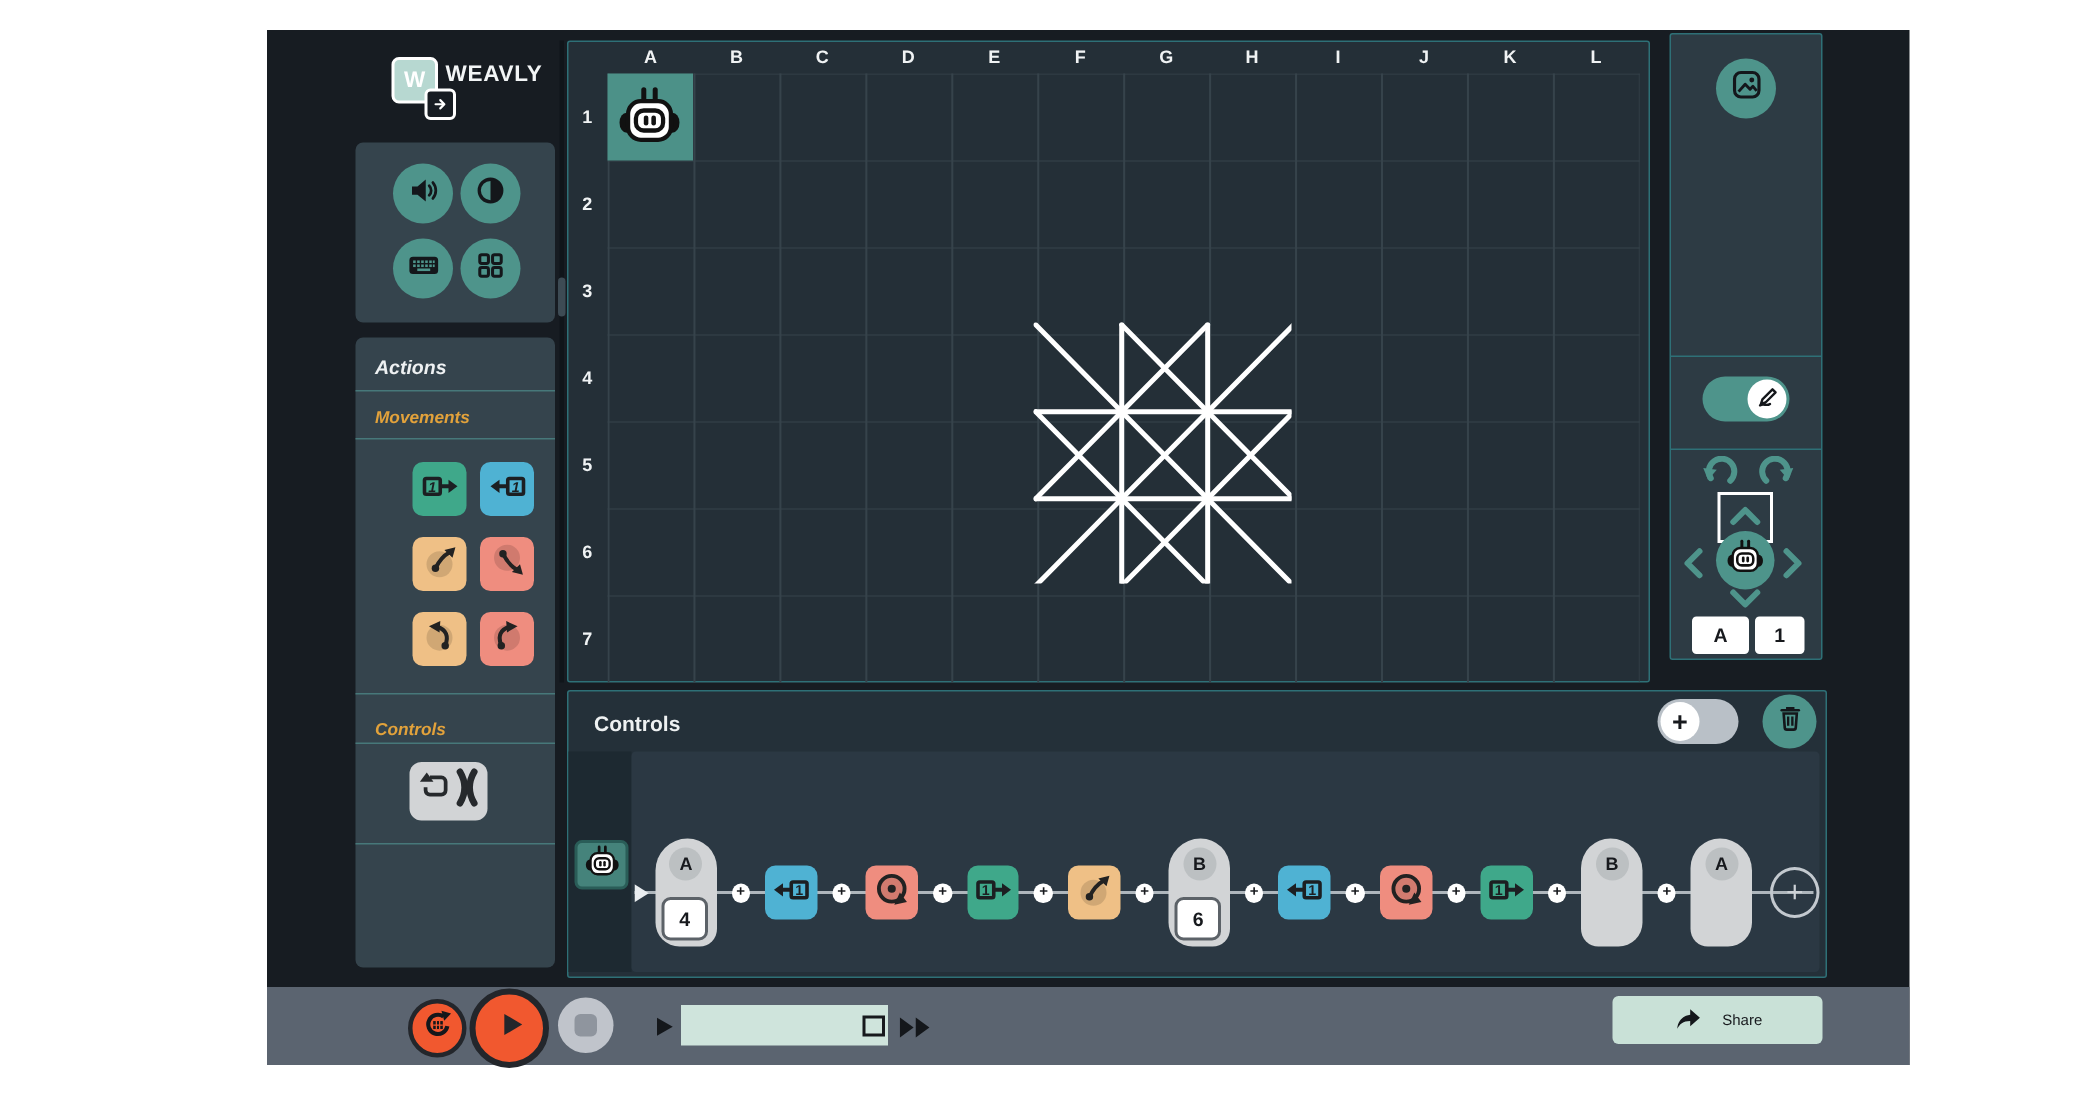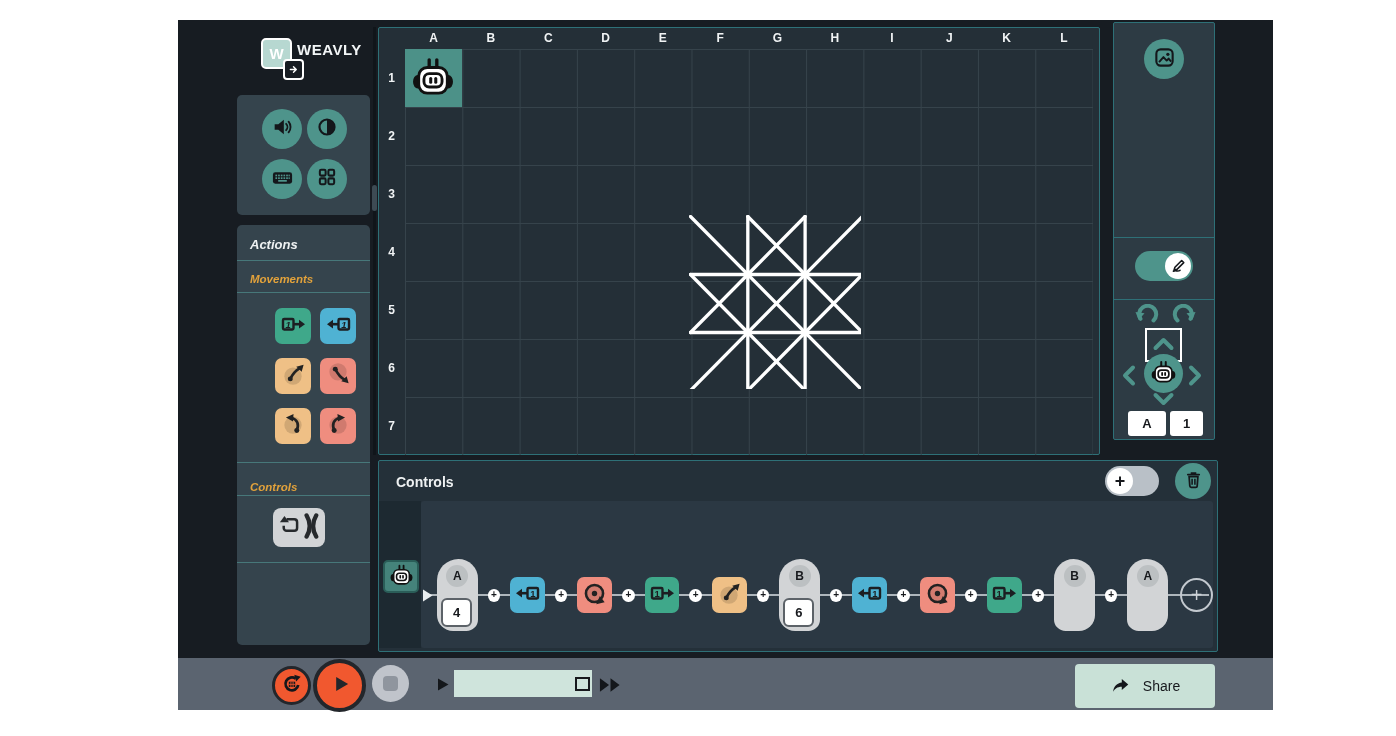--- a/index.html
+++ b/index.html
@@ -115,23 +115,23 @@
             background:#f1582f;border:4px solid #23262b;display:flex;align-items:center;
             justify-content:center;cursor:pointer;}
   .stop-btn{position:absolute;left:194px;top:7px;width:37px;height:37px;border-radius:50%;
             background:#c0c4cb;display:flex;align-items:center;justify-content:center;cursor:pointer;}
   .stop-sq{width:15px;height:15px;border-radius:4px;background:#8f959e;}
   .speed-slow{position:absolute;left:258px;top:19px;display:flex;}
   .speed-track{position:absolute;left:276px;top:12px;width:138px;height:27px;background:#cfe4dc;cursor:pointer;}
   .speed-handle{position:absolute;left:121px;top:7px;width:15px;height:14px;border:2px solid #17191d;
                 box-sizing:border-box;background:#cfe4dc;cursor:grab;}
   .speed-fast{position:absolute;left:421px;top:19px;display:flex;}
-  .share-btn{position:absolute;left:897px;top:6px;width:140px;height:44px;background:#c9e1d7;
+  .share-btn{position:absolute;left:897px;top:6px;width:140px;height:32px;background:#c9e1d7;
              border-radius:4px;display:flex;align-items:center;justify-content:center;gap:12px;
-             color:#17191d;font-size:14px;cursor:pointer;}
+             color:#17191d;font-size:10px;cursor:pointer;}
 </style>
 </head>
 <body>
 
 <div class="page">
   <div class="app">
 
     <div class="logo">
       <div class="logo-sq">W
         <div class="logo-badge">

